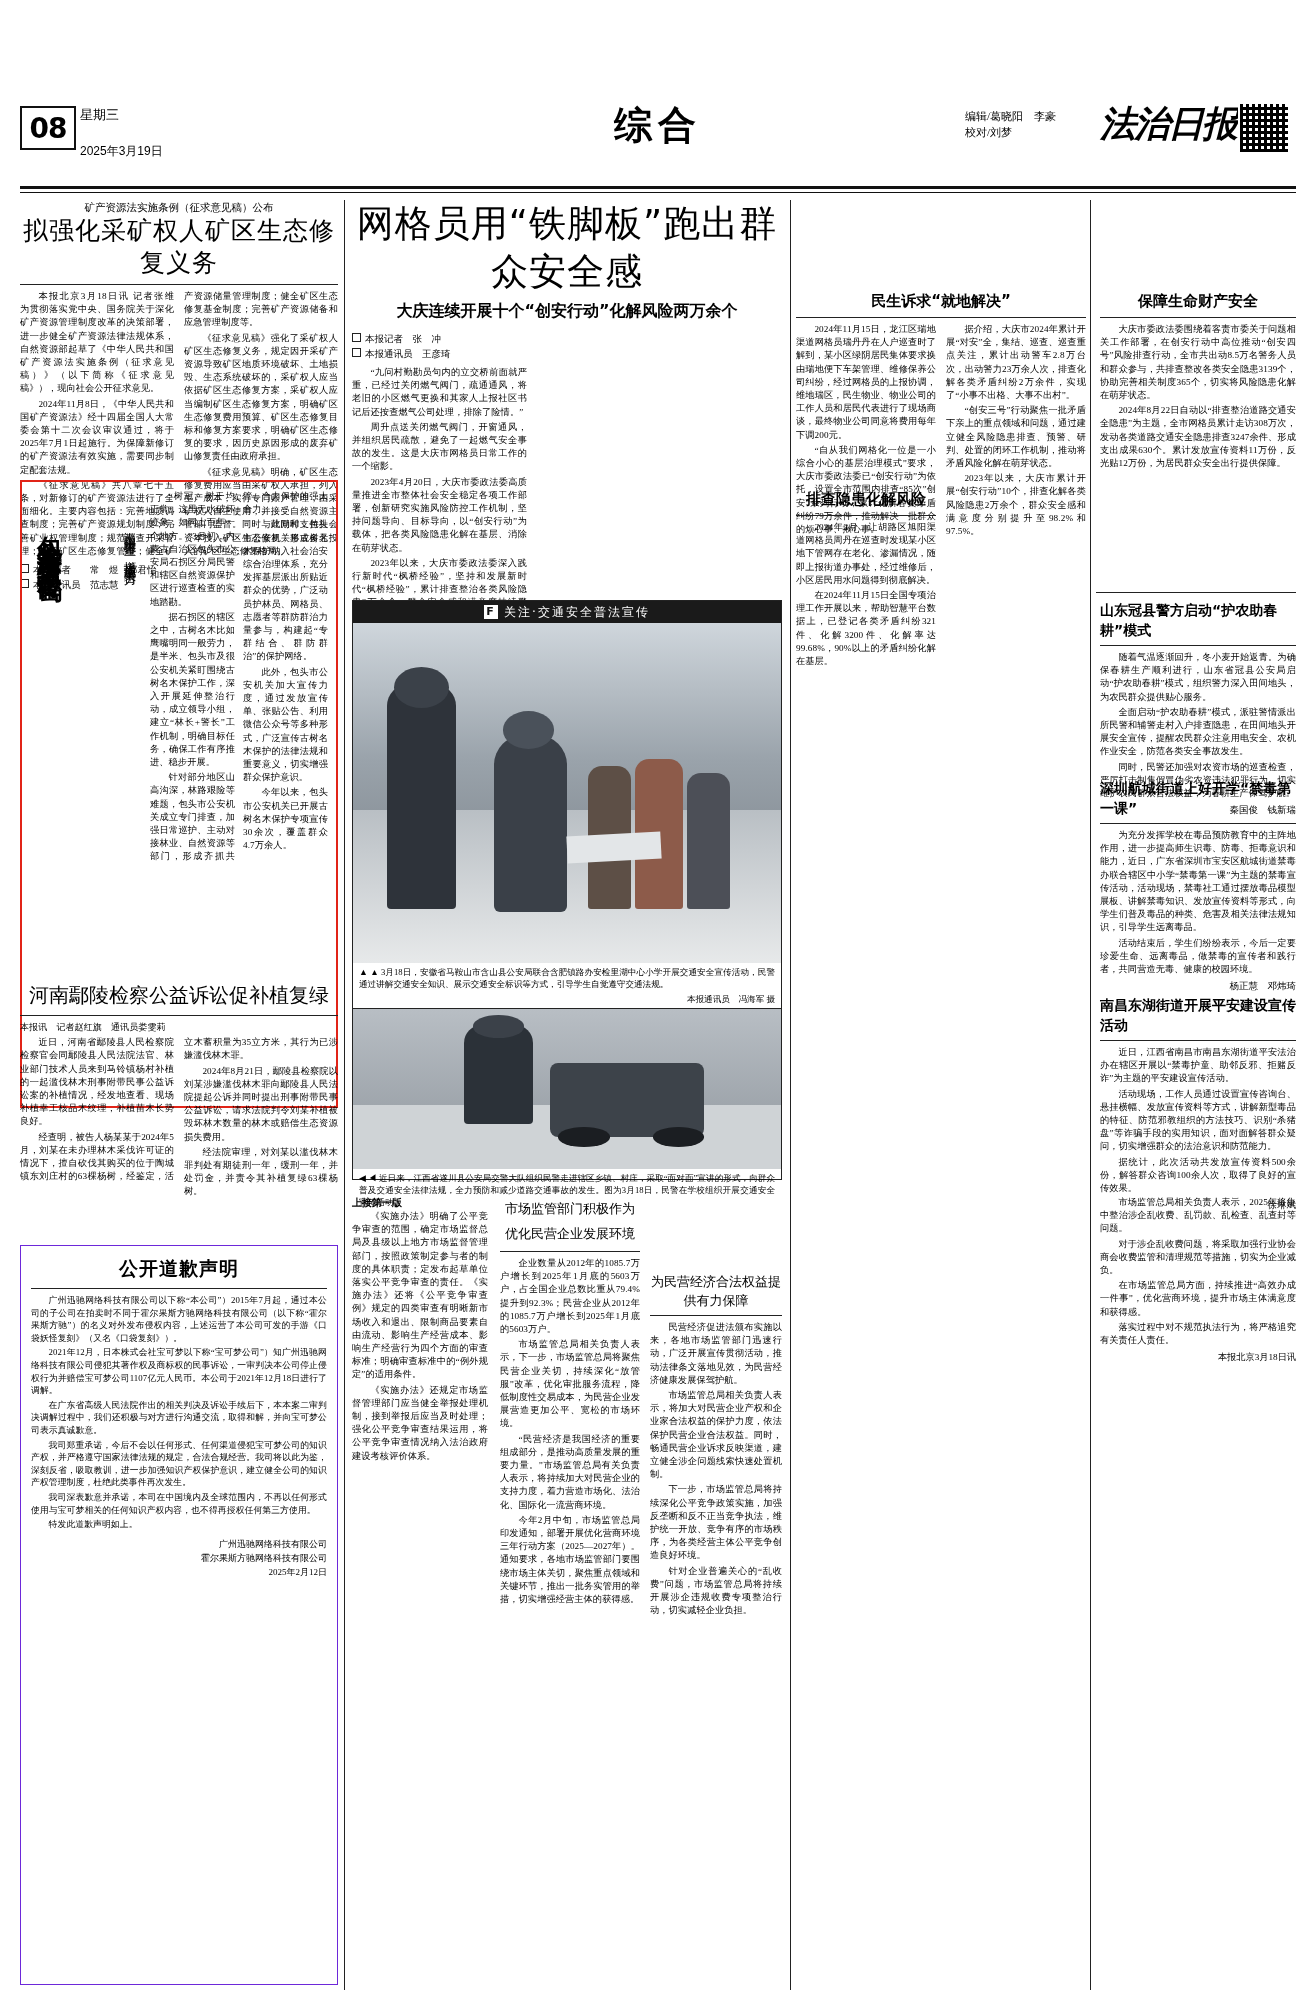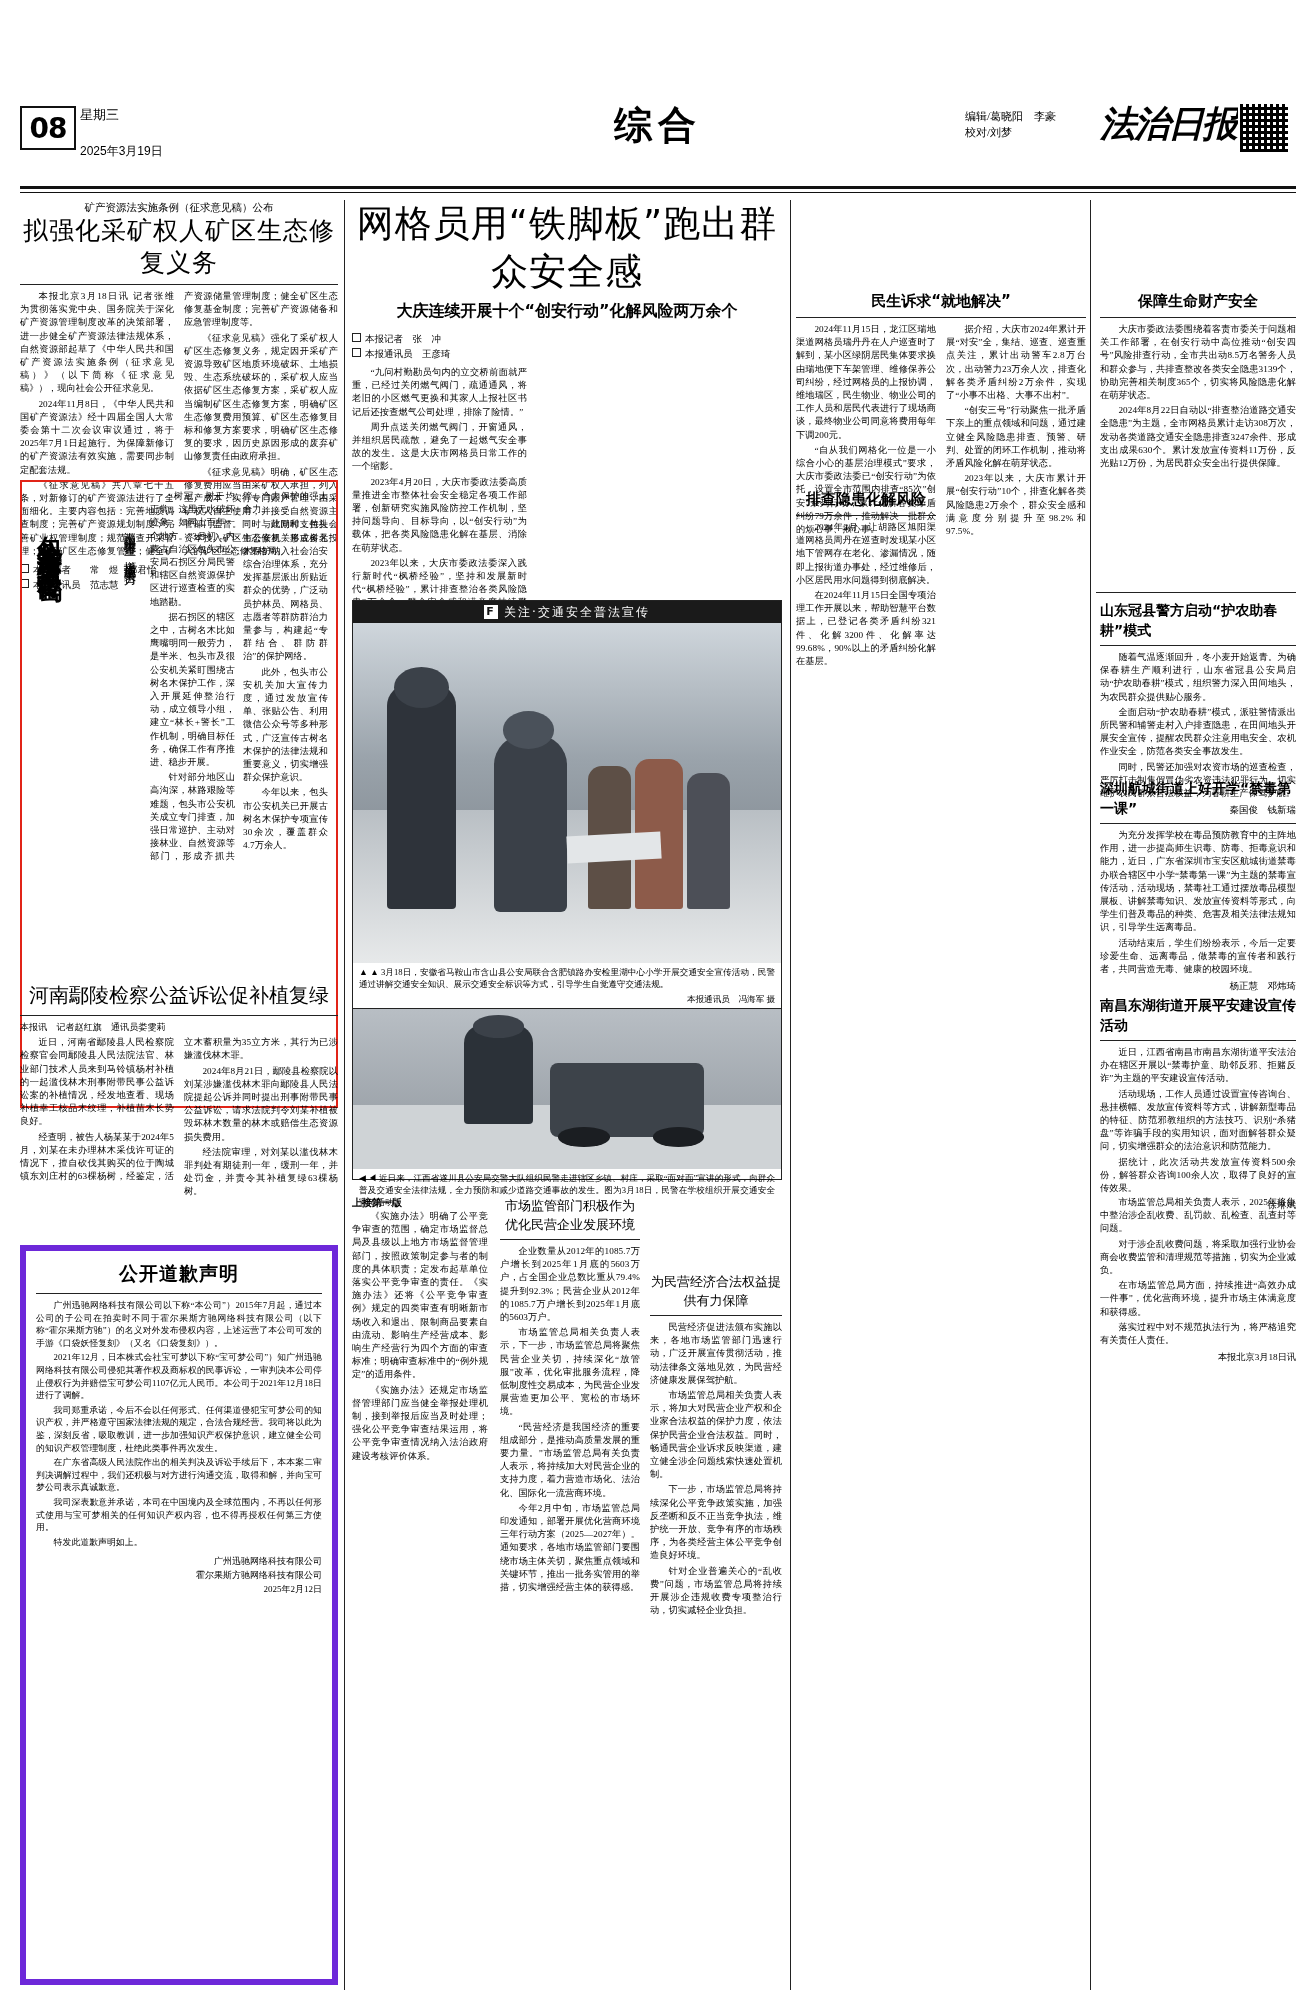--- a/index.html
+++ b/index.html
@@ -79,21 +79,21 @@
   .cap .tri{font-size:9px;}
   .r-h2{font-size:15px;font-weight:bold;font-family:"DejaVu Sans",sans-serif;text-align:center;line-height:22px;}
   .r-h3{font-size:14px;font-weight:bold;font-family:"DejaVu Sans",sans-serif;line-height:20px;}
   .sign{text-align:right;font-size:9.5px;line-height:15px;margin-top:3px;}
 
   
   .vline{position:absolute;width:1px;background:#222;}
   .hline{position:absolute;height:1px;background:#222;}
 
   
-  .apology{position:absolute;left:20px;top:1245px;width:318px;height:740px;border:6px solid #6d28d9;
+  .apology{position:absolute;left:20px;top:1245px;width:318px;height:740px;border:1px solid #6d28d9;
      box-sizing:border-box;padding:10px 10px;}
   .apology h3{margin:0 0 6px 0;font-size:19px;text-align:center;font-family:"DejaVu Sans",sans-serif;font-weight:bold;letter-spacing:1px;}
   .apology .body{font-size:8.8px;line-height:12.6px;}
   .apology .signoff{text-align:right;font-size:9px;line-height:14px;margin-top:6px;}
   .endnote{text-align:right;font-size:9.2px;margin-top:4px;}
 </style>
 </head>
 <body>
 
 <div class="page">
@@ -164,22 +164,22 @@
       <p>经法院审理，对刘某以滥伐林木罪判处有期徒刑一年，缓刑一年，并处罚金，并责令其补植复绿63棵杨树。</p>
     </div>
   </div>
 
   <div class="apology">
     <h3>公开道歉声明</h3>
     <hr class="hr-thin">
     <div class="body">
       <p>广州迅驰网络科技有限公司以下称“本公司”）2015年7月起，通过本公司的子公司在拍卖时不同于霍尔果斯方驰网络科技有限公司（以下称“霍尔果斯方驰”）的名义对外发布侵权内容，上述运营了本公司可发的手游《口袋妖怪复刻》（又名《口袋复刻》）。</p>
       <p>2021年12月，日本株式会社宝可梦以下称“宝可梦公司”）知广州迅驰网络科技有限公司侵犯其著作权及商标权的民事诉讼，一审判决本公司停止侵权行为并赔偿宝可梦公司1107亿元人民币。本公司于2021年12月18日进行了调解。</p>
+      <p>在广东省高级人民法院作出的相关判决及诉讼手续后下，本本案二审判决调解过程中，我们还积极与对方进行沟通交流，取得和解，并向宝可梦公司表示真诚歉意。</p>
       <p>我司郑重承诺，今后不会以任何形式、任何渠道侵犯宝可梦公司的知识产权，并严格遵守国家法律法规的规定，合法合规经营。我司将以此为鉴，深刻反省，吸取教训，进一步加强知识产权保护意识，建立健全公司的知识产权管理制度，杜绝此类事件再次发生。</p>
-      <p>在广东省高级人民法院作出的相关判决及诉讼手续后下，本本案二审判决调解过程中，我们还积极与对方进行沟通交流，取得和解，并向宝可梦公司表示真诚歉意。</p>
       <p>我司深表歉意并承诺，本司在中国境内及全球范围内，不再以任何形式使用与宝可梦相关的任何知识产权内容，也不得再授权任何第三方使用。</p>
       <p>特发此道歉声明如上。</p>
     </div>
     <div class="signoff">
       <div>广州迅驰网络科技有限公司</div>
       <div>霍尔果斯方驰网络科技有限公司</div>
       <div>2025年2月12日</div>
     </div>
   </div>
 
@@ -242,21 +242,21 @@
   </div>
 
   <div class="col" style="left:352px;top:1196px;width:136px;">
     <div style="font-size:10px;font-weight:bold;">上接第一版</div>
     <div class="body">
       <p>《实施办法》明确了公平竞争审查的范围，确定市场监督总局及县级以上地方市场监督管理部门，按照政策制定参与者的制度的具体职责；定发布起草单位落实公平竞争审查的责任。《实施办法》还将《公平竞争审查例》规定的四类审查有明晰新市场收入和退出、限制商品要素自由流动、影响生产经营成本、影响生产经营行为四个方面的审查标准；明确审查标准中的“例外规定”的适用条件。</p>
       <p>《实施办法》还规定市场监督管理部门应当健全举报处理机制，接到举报后应当及时处理；强化公平竞争审查结果运用，将公平竞争审查情况纳入法治政府建设考核评价体系。</p>
     </div>
   </div>
   <div class="col" style="left:500px;top:1196px;width:140px;">
-    <div class="headline" style="font-size:13px;text-align:center;line-height:19px;">市场监管部门积极作为优化民营企业发展环境</div>
+    <div class="headline" style="font-size:13px;text-align:center;line-height:25px;">市场监管部门积极作为优化民营企业发展环境</div>
     <hr class="hr-thin">
     <div class="body">
       <p>企业数量从2012年的1085.7万户增长到2025年1月底的5603万户，占全国企业总数比重从79.4%提升到92.3%；民营企业从2012年的1085.7万户增长到2025年1月底的5603万户。</p>
       <p>市场监管总局相关负责人表示，下一步，市场监管总局将聚焦民营企业关切，持续深化“放管服”改革，优化审批服务流程，降低制度性交易成本，为民营企业发展营造更加公平、宽松的市场环境。</p>
       <p>“民营经济是我国经济的重要组成部分，是推动高质量发展的重要力量。”市场监管总局有关负责人表示，将持续加大对民营企业的支持力度，着力营造市场化、法治化、国际化一流营商环境。</p>
       <p>今年2月中旬，市场监管总局印发通知，部署开展优化营商环境三年行动方案（2025—2027年）。通知要求，各地市场监管部门要围绕市场主体关切，聚焦重点领域和关键环节，推出一批务实管用的举措，切实增强经营主体的获得感。</p>
     </div>
   </div>
   <div class="col" style="left:650px;top:1196px;width:132px;">
     <div style="height:76px"></div>

